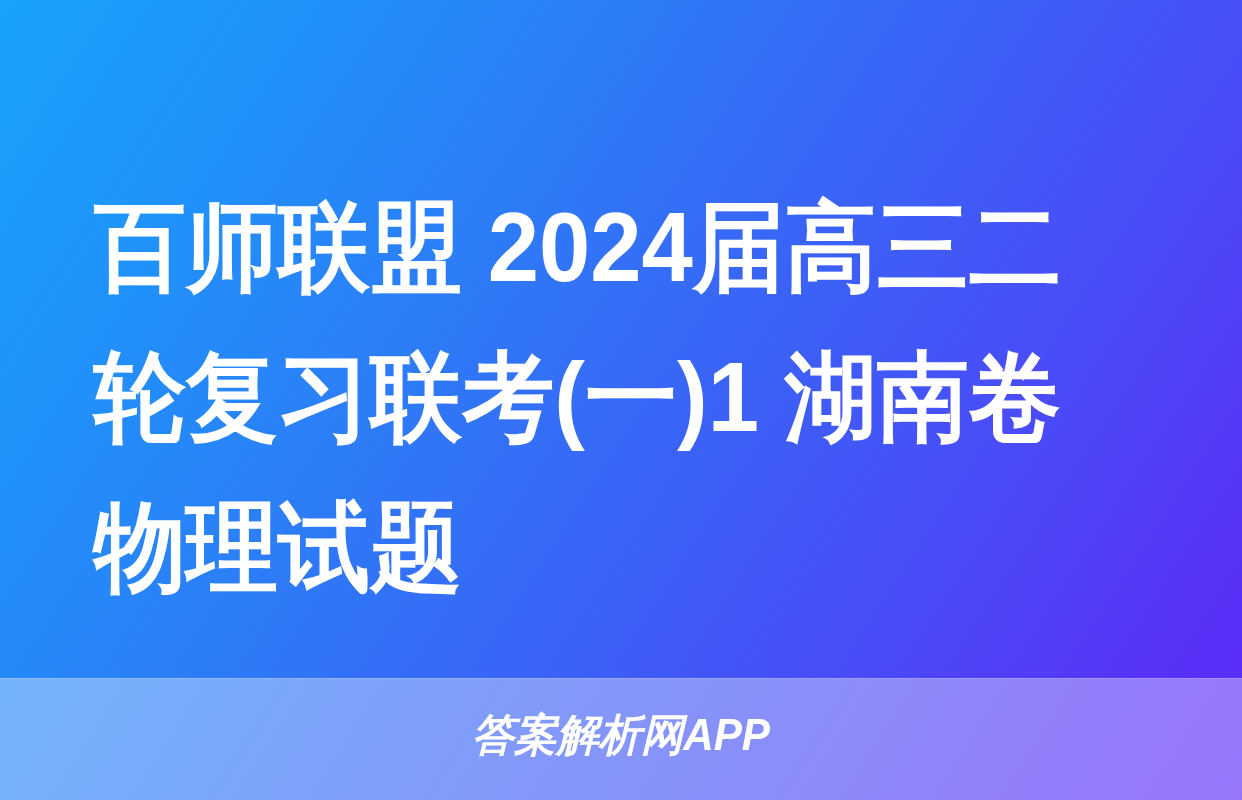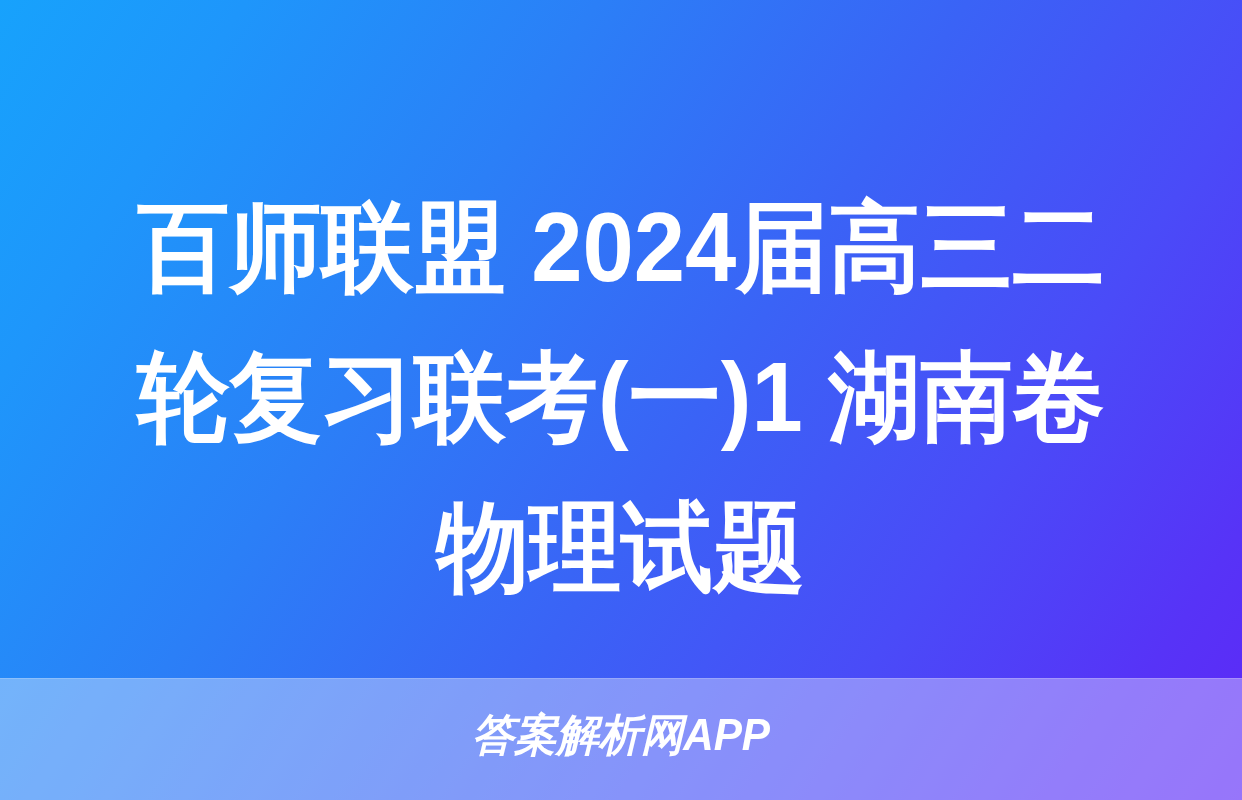--- a/index.html
+++ b/index.html
@@ -26,21 +26,21 @@
   }
 
   
   .title-block {
     position: absolute;
     left: 0;
     right: 0;
     top: 172px;
     padding: 0 60px;
     box-sizing: border-box;
-    text-align: center;
+    text-align: left;
   }
 
   .title-line {
     display: block;
     color: #ffffff;
     font-weight: 700;
     font-size: 98px;
     line-height: 150px;
     letter-spacing: 0px;
     white-space: nowrap;

